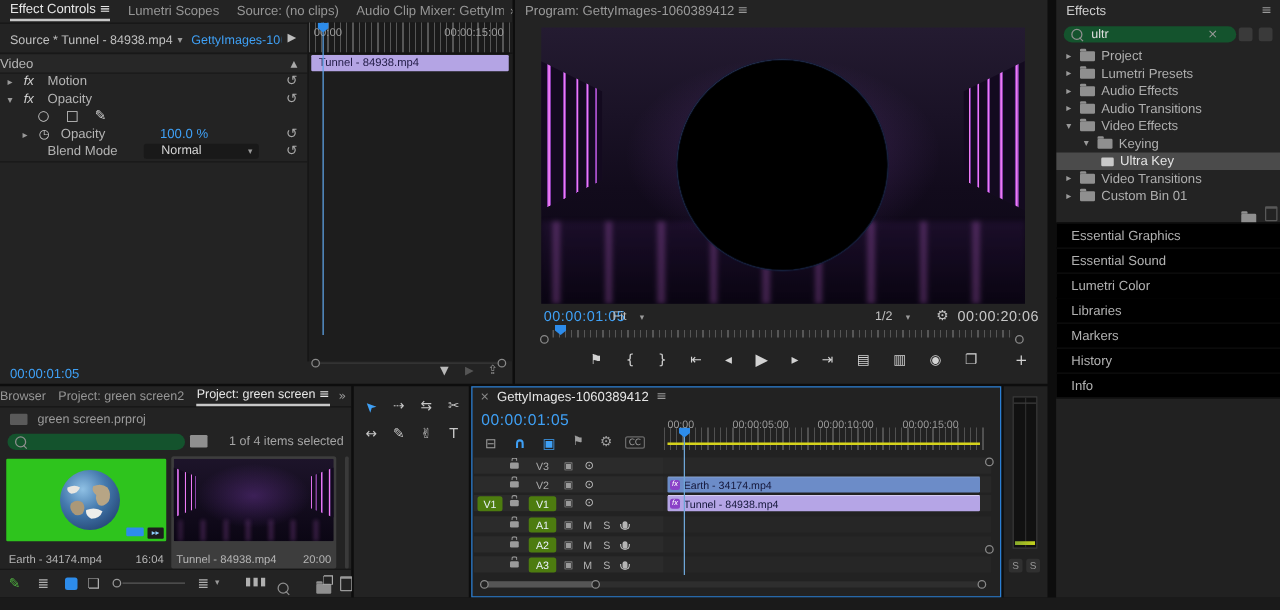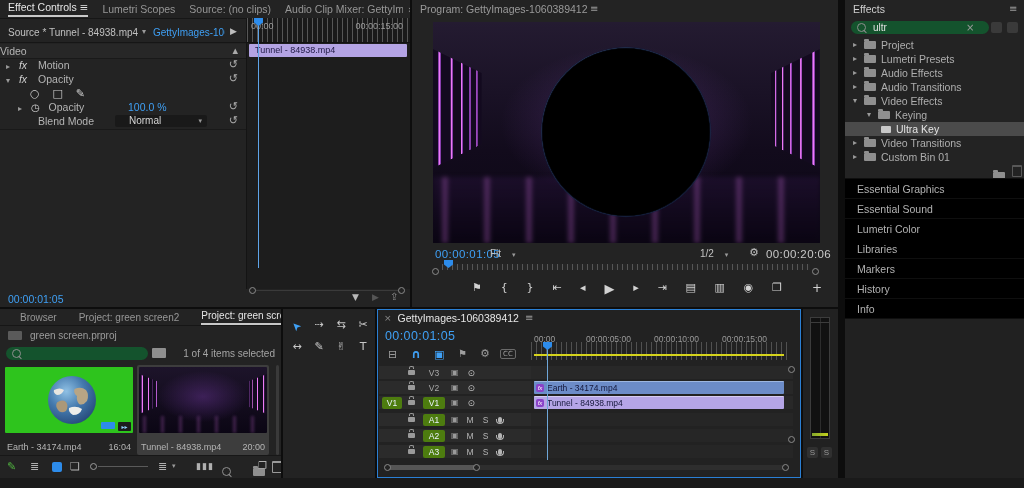--- a/index.html
+++ b/index.html
@@ -260,21 +260,21 @@
   <div class="stackbar" style="top:198px"><span>Essential Sound</span></div>
   <div class="stackbar" style="top:238px"><span>Libraries</span></div>
   <div class="stackbar" style="top:218px"><span>Lumetri Color</span></div>
   <div class="stackbar" style="top:258px"><span>Markers</span></div>
   <div class="stackbar" style="top:278px"><span>History</span></div>
   <div class="stackbar" style="top:298px"><span>Info</span></div>
   <div class="abs" style="left:0;top:318px;width:179px;height:160px;background:#212121;border-top:1px solid #0f0f0f"></div>
 </div>
 
 <div class="panel" style="left:0;top:309px;width:281px;height:169px">
-  <div class="abs" style="left:0;top:0;width:281px;height:16px;display:flex;align-items:center;gap:22px;padding-left:20px;border-bottom:1px solid #161616">
+  <div class="abs" style="left:0;top:0;width:281px;height:16px;display:flex;align-items:center;gap:10px;padding-left:0;border-bottom:1px solid #161616">
     <span class="tab" style="font-size:10px">Browser</span>
     <span class="tab" style="font-size:10px">Project: green screen2</span>
     <span class="tab active underline" style="font-size:10px"><span>Project: green screen</span> <span class="glyph">≡</span></span>
     <span class="glyph" style="position:absolute;right:4px;color:#9a9a9a;font-size:10px">»</span>
   </div>
 
   <div class="abs" style="left:8px;top:22px;width:14px;height:9px;background:#5a5a5a;border-radius:1px"></div>
   <div class="abs txt" style="left:30px;top:21px;font-size:10px;color:#9c9c9c">green screen.prproj</div>
 
   <div class="searchbox" style="left:6px;top:38px;width:130px;height:13px">

